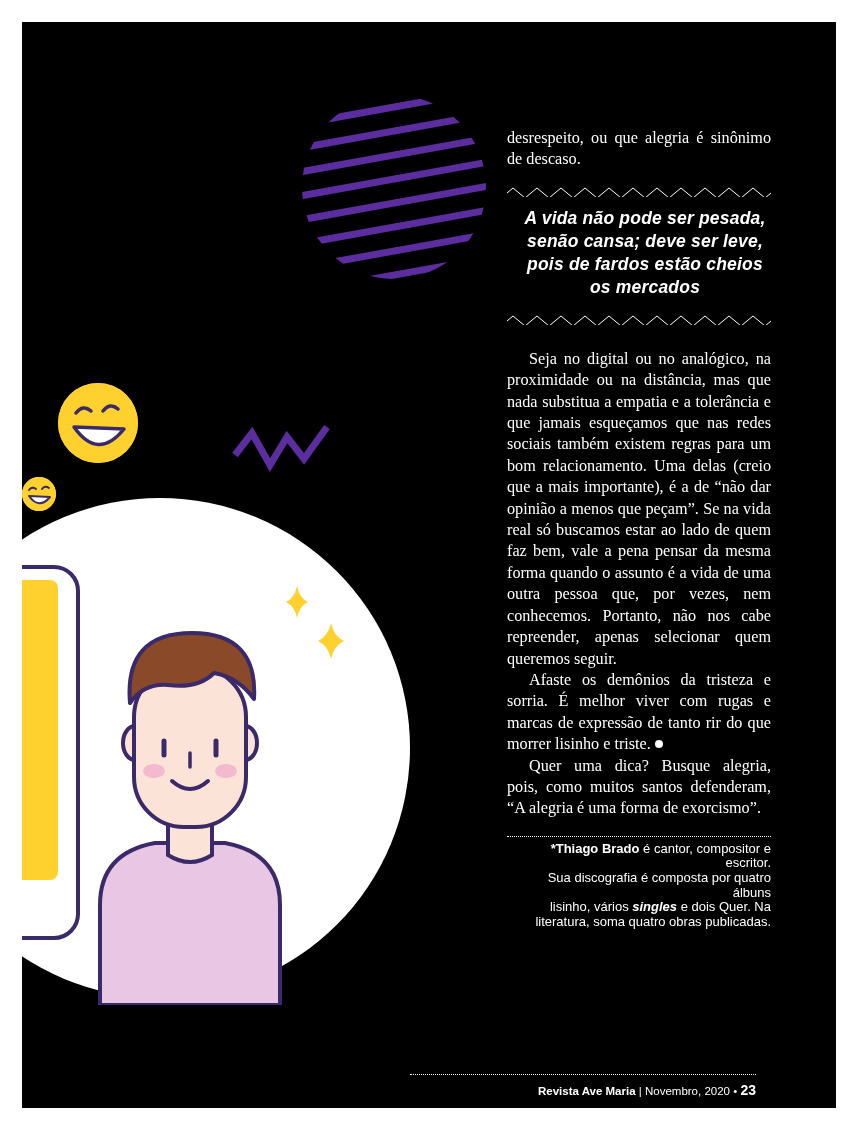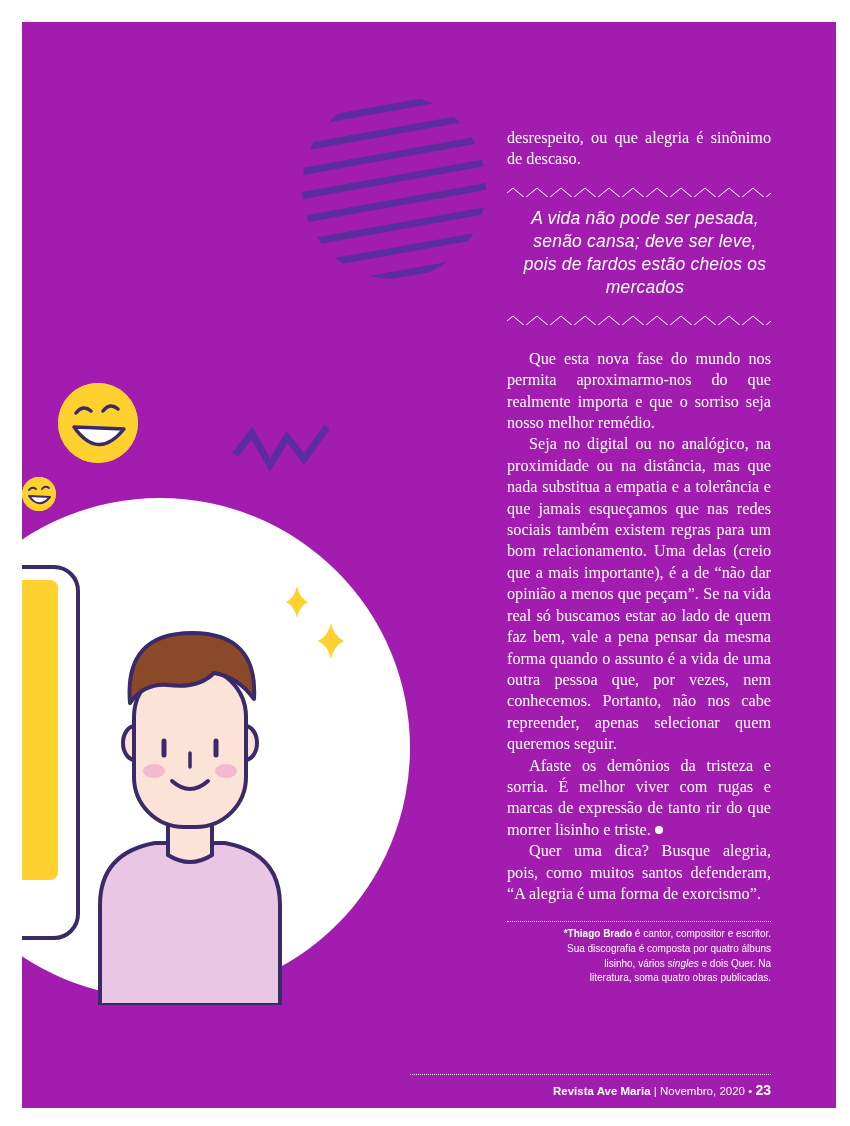--- a/index.html
+++ b/index.html
@@ -8,21 +8,21 @@
     width: 850px;
     height: 1126px;
     background: #ffffff;
     font-family: "Liberation Serif", serif;
     overflow: hidden;
     position: relative;
   }
   .page {
     position: absolute;
     inset: 0;
-    background: #a21caf;
+    background: #000000;
     overflow: hidden;
   }
   
   .left-strip {
     position: absolute;
     left: 0; top: 0; bottom: 0;
     width: 22px;
     background: #ffffff;
     z-index: 40;
   }
@@ -129,52 +129,52 @@
   .divider-zig {
     width: 100%;
     height: 12px;
     margin: 14px 0 10px 0;
     overflow: hidden;
   }
 
   .pullquote {
     color: #ffffff;
     font-family: "Liberation Sans", sans-serif;
-    font-weight: normal;
+    font-weight: bold;
     font-style: italic;
     font-size: 17.5px;
     line-height: 23px;
     text-align: center;
     letter-spacing: 0.2px;
     margin: 2px 0 4px 12px;
   }
 
   .gap { height: 14px; }
 
   .bio {
     margin-top: 16px;
     color: #ffffff;
     font-family: "Liberation Sans", sans-serif;
-    font-size: 10px;
+    font-size: 13px;
     line-height: 14.6px;
     text-align: right;
   }
   .bio b { font-weight: bold; }
-  .bio i { font-style: italic; }
+  .bio i { font-style: italic; font-weight: bold; }
 
   .bio-rule {
     border-top: 1px dotted #ffffff;
     margin-bottom: 5px;
     width: 100%;
   }
 
   .footer {
     position: absolute;
     left: 410px;
-    right: 79px;
+    right: 94px;
     bottom: 28px;
     z-index: 30;
   }
   .footer-rule {
     border-top: 1px dotted #ffffff;
     margin-bottom: 8px;
   }
   .footer-line {
     text-align: right;
     color: #ffffff;
@@ -311,21 +311,20 @@
     <div class="pullquote">A vida não pode ser pesada, senão cansa; deve ser leve, pois de fardos estão cheios os mercados</div>
 
     <div class="divider-zig">
       <svg width="264" height="12" viewBox="0 0 264 12" preserveAspectRatio="none" aria-hidden="true">
         <path d="M0 6 L6 1 L12 6 L18 11 L24 6 L30 1 L36 6 L42 11 L48 6 L54 1 L60 6 L66 11 L72 6 L78 1 L84 6 L90 11 L96 6 L102 1 L108 6 L114 11 L120 6 L126 1 L132 6 L138 11 L144 6 L150 1 L156 6 L162 11 L168 6 L174 1 L180 6 L186 11 L192 6 L198 1 L204 6 L210 11 L216 6 L222 1 L228 6 L234 11 L240 6 L246 1 L252 6 L258 11 L264 6" fill="none" stroke="#ffffff" stroke-width="1"></path>
       </svg>
     </div>
 
     <div class="gap"></div>
 
-    <p>Que esta nova fase do mundo nos permita aproximarmo-nos do que realmente importa e que o sorriso seja nosso melhor remédio.</p>
     <p>Seja no digital ou no analógico, na proximidade ou na distância, mas que nada substitua a empatia e a tolerância e que jamais esqueçamos que nas redes sociais também existem regras para um bom relacionamento. Uma delas (creio que a mais importante), é a de “não dar opinião a menos que peçam”. Se na vida real só buscamos estar ao lado de quem faz bem, vale a pena pensar da mesma forma quando o assunto é a vida de uma outra pessoa que, por vezes, nem conhecemos. Portanto, não nos cabe repreender, apenas selecionar quem queremos seguir.</p>
     <p><span>Afaste os demônios da tristeza e sorria. É melhor viver com rugas e marcas de expressão de tanto rir do que morrer lisinho e triste.</span><span class="bullet-dot"></span></p>
     <p>Quer uma dica? Busque alegria, pois, como muitos santos defenderam, “A alegria é uma forma de exorcismo”.</p>
 
     <div class="bio">
       <div class="bio-rule"></div>
       <div><b>*Thiago Brado</b><span> é cantor, compositor e escritor.</span></div>
       <div>Sua discografia é composta por quatro álbuns</div>
       <div><span>lisinho, vários </span><i>singles</i><span> e dois Quer. Na</span></div>
       <div>literatura, soma quatro obras publicadas.</div>

